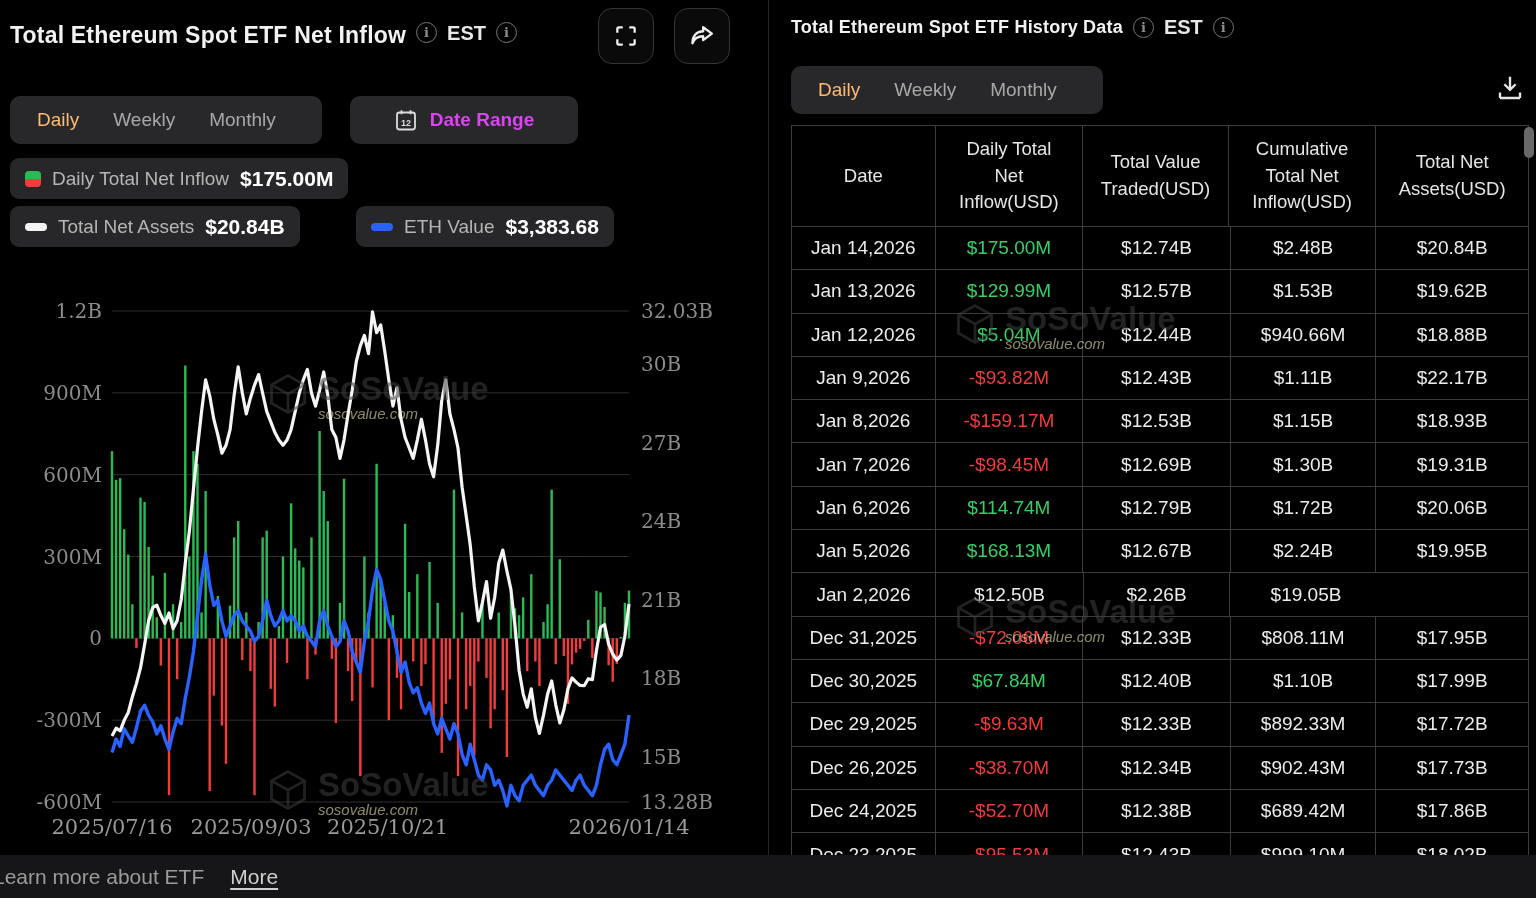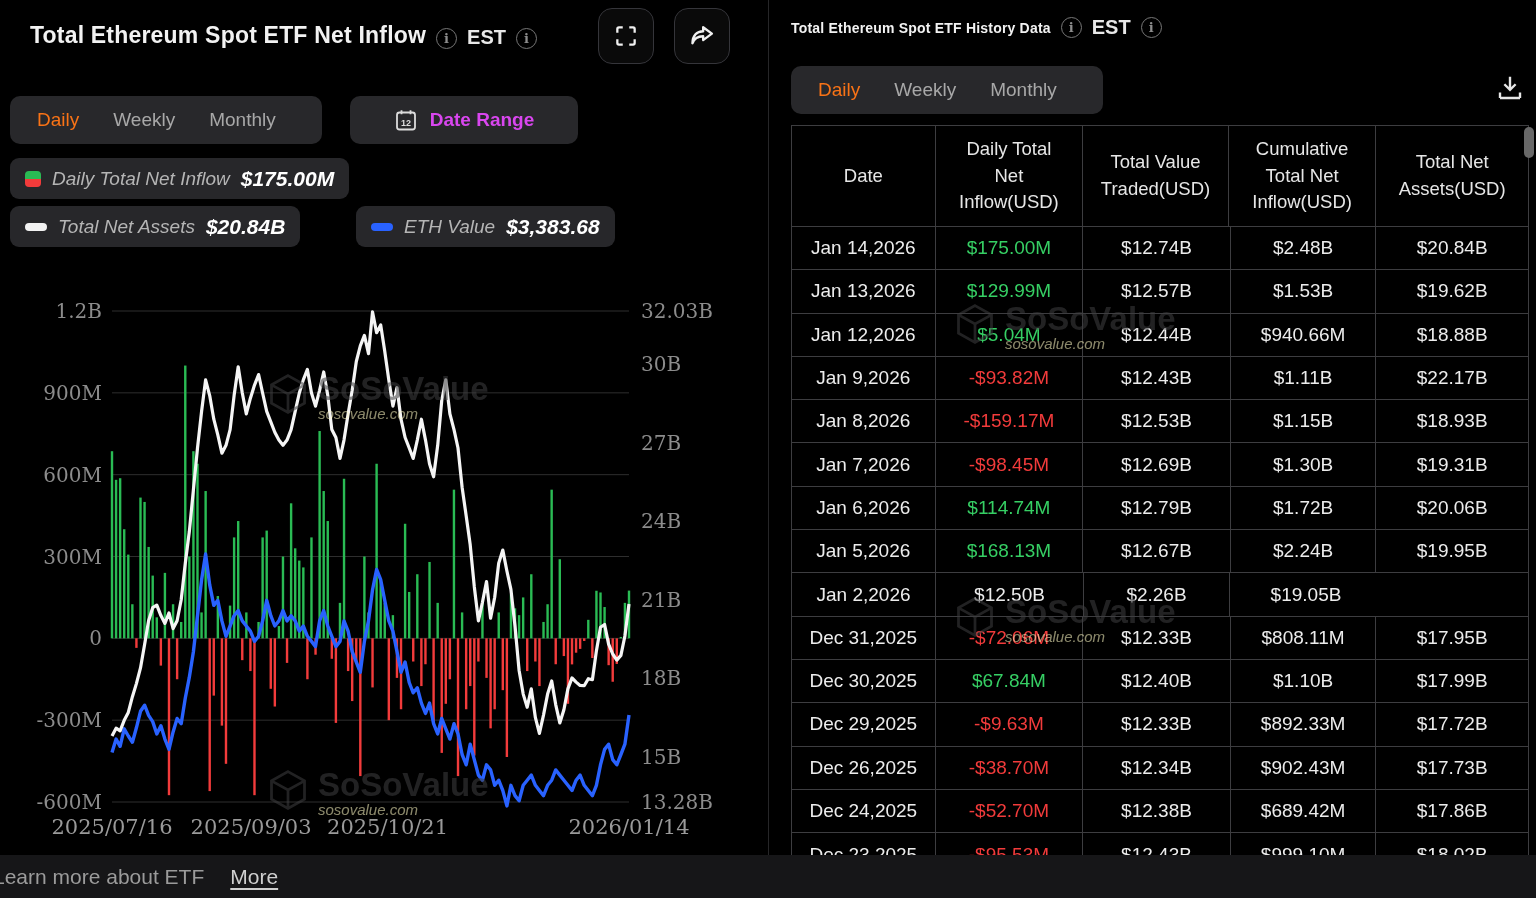--- a/index.html
+++ b/index.html
@@ -2,58 +2,58 @@
 <html><head>
 <meta charset="utf-8">
 <style>
   * { margin:0; padding:0; box-sizing:border-box; }
   html,body { width:1536px; height:898px; overflow:hidden; background:#000; font-family:"Liberation Sans",sans-serif; }
   .panel { position:absolute; top:0; height:898px; background:#000; }
   #left-panel { left:0; width:768px; }
   #right-panel { left:768px; width:768px; border-left:1px solid #262628; }
 
   
-  .title-row { position:absolute; top:22px; left:10px; display:flex; align-items:flex-end; gap:10px;margin-left:20px; }
+  .title-row { position:absolute; top:22px; left:10px; display:flex; align-items:flex-start; gap:10px; }
   .panel-title { color:#f2f2f2; font-size:23px; font-weight:bold; letter-spacing:.2px; }
   .est { color:#e8e8e8; font-size:20px; font-weight:600; }
   .info-i { width:21px; height:21px; border:1.5px solid #777; border-radius:50%; color:#8d8d8d;
             font-size:13px; font-weight:bold; font-family:"DejaVu Serif",serif; display:inline-flex;
             align-items:center; justify-content:center; flex:0 0 auto; }
   .sq-btn { position:absolute; width:56px; height:56px; border:1.5px solid #35353a; border-radius:14px;
             background:#0a0a0a; display:flex; align-items:center; justify-content:center; cursor:pointer; }
 
   
   .tabs { position:absolute; display:flex; align-items:center; background:#28282b; border-radius:10px;
           height:48px; padding:0 10px; gap:0; }
   .tab { font-size:19px; font-weight:500; color:#a8a8a8; padding:0 17px; cursor:pointer; }
-  .tab.active { color:#f97316; }
+  .tab.active { color:#fdba74; }
   .date-range-btn { position:absolute; left:350px; top:96px; width:228px; height:48px; background:#28282b;
           border-radius:10px; display:flex; align-items:center; justify-content:center; gap:12px; cursor:pointer; }
   .date-range-btn span { color:#d946ef; font-size:19px; font-weight:bold; }
 
   
   .chip { position:absolute; height:41px; background:#27272a; border-radius:9px; display:flex;
-          align-items:center; padding:0 15px; gap:11px;font-style:italic; }
+          align-items:center; padding:0 15px; gap:11px; }
   .chip .lbl { color:#b5b5b5; font-size:19px; }
   .chip .val { color:#fff; font-size:21px; font-weight:bold; }
   .ic-grn-red { width:16px; height:16px; border-radius:4px; background:linear-gradient(180deg,#2abb54 50%,#f23b3b 50%); }
   .ic-dash-white { width:22px; height:8px; border-radius:4px; background:#f2f2f2; }
   .ic-dash-blue { width:22px; height:8px; border-radius:4px; background:#2962ff; }
 
   
   #chart-svg { position:absolute; left:0; top:270px; }
 
   
   .wm { position:absolute; display:flex; align-items:flex-start; gap:8px; opacity:.55; pointer-events:none; z-index:2; }
   .wm .wm-brand { color:#3f3f41; font-size:33px; font-weight:bold; line-height:1.05; }
   .wm .wm-domain { color:#fef9c3; font-size:15px; font-style:italic; margin-top:-2px; }
 
   
   #right-title-row { position:absolute; top:16px; left:22px; display:flex; align-items:center; gap:10px; }
-  #right-title-row .panel-title { font-size:14px; }
+  #right-title-row .panel-title { font-size:18px; }
   #download-btn { position:absolute; right:8px; top:70px; width:36px; height:36px; display:flex;
                   align-items:center; justify-content:center; cursor:pointer; }
 
   .table-wrap { position:absolute; left:22px; top:125px; width:738px; border:1px solid #3d3d40; }
   .t-row { display:flex; border-bottom:1px solid #3d3d40; }
   .t-row:last-child { border-bottom:none; }
   .t-cell { border-right:1px solid #3d3d40; display:flex; align-items:center; justify-content:center;
             text-align:center; color:#ececec; font-size:19px; }
   .t-cell:last-child { border-right:none; }
   .t-head .t-cell { font-size:18.5px; color:#e6e6e6; line-height:1.45; padding:0 14px; }

